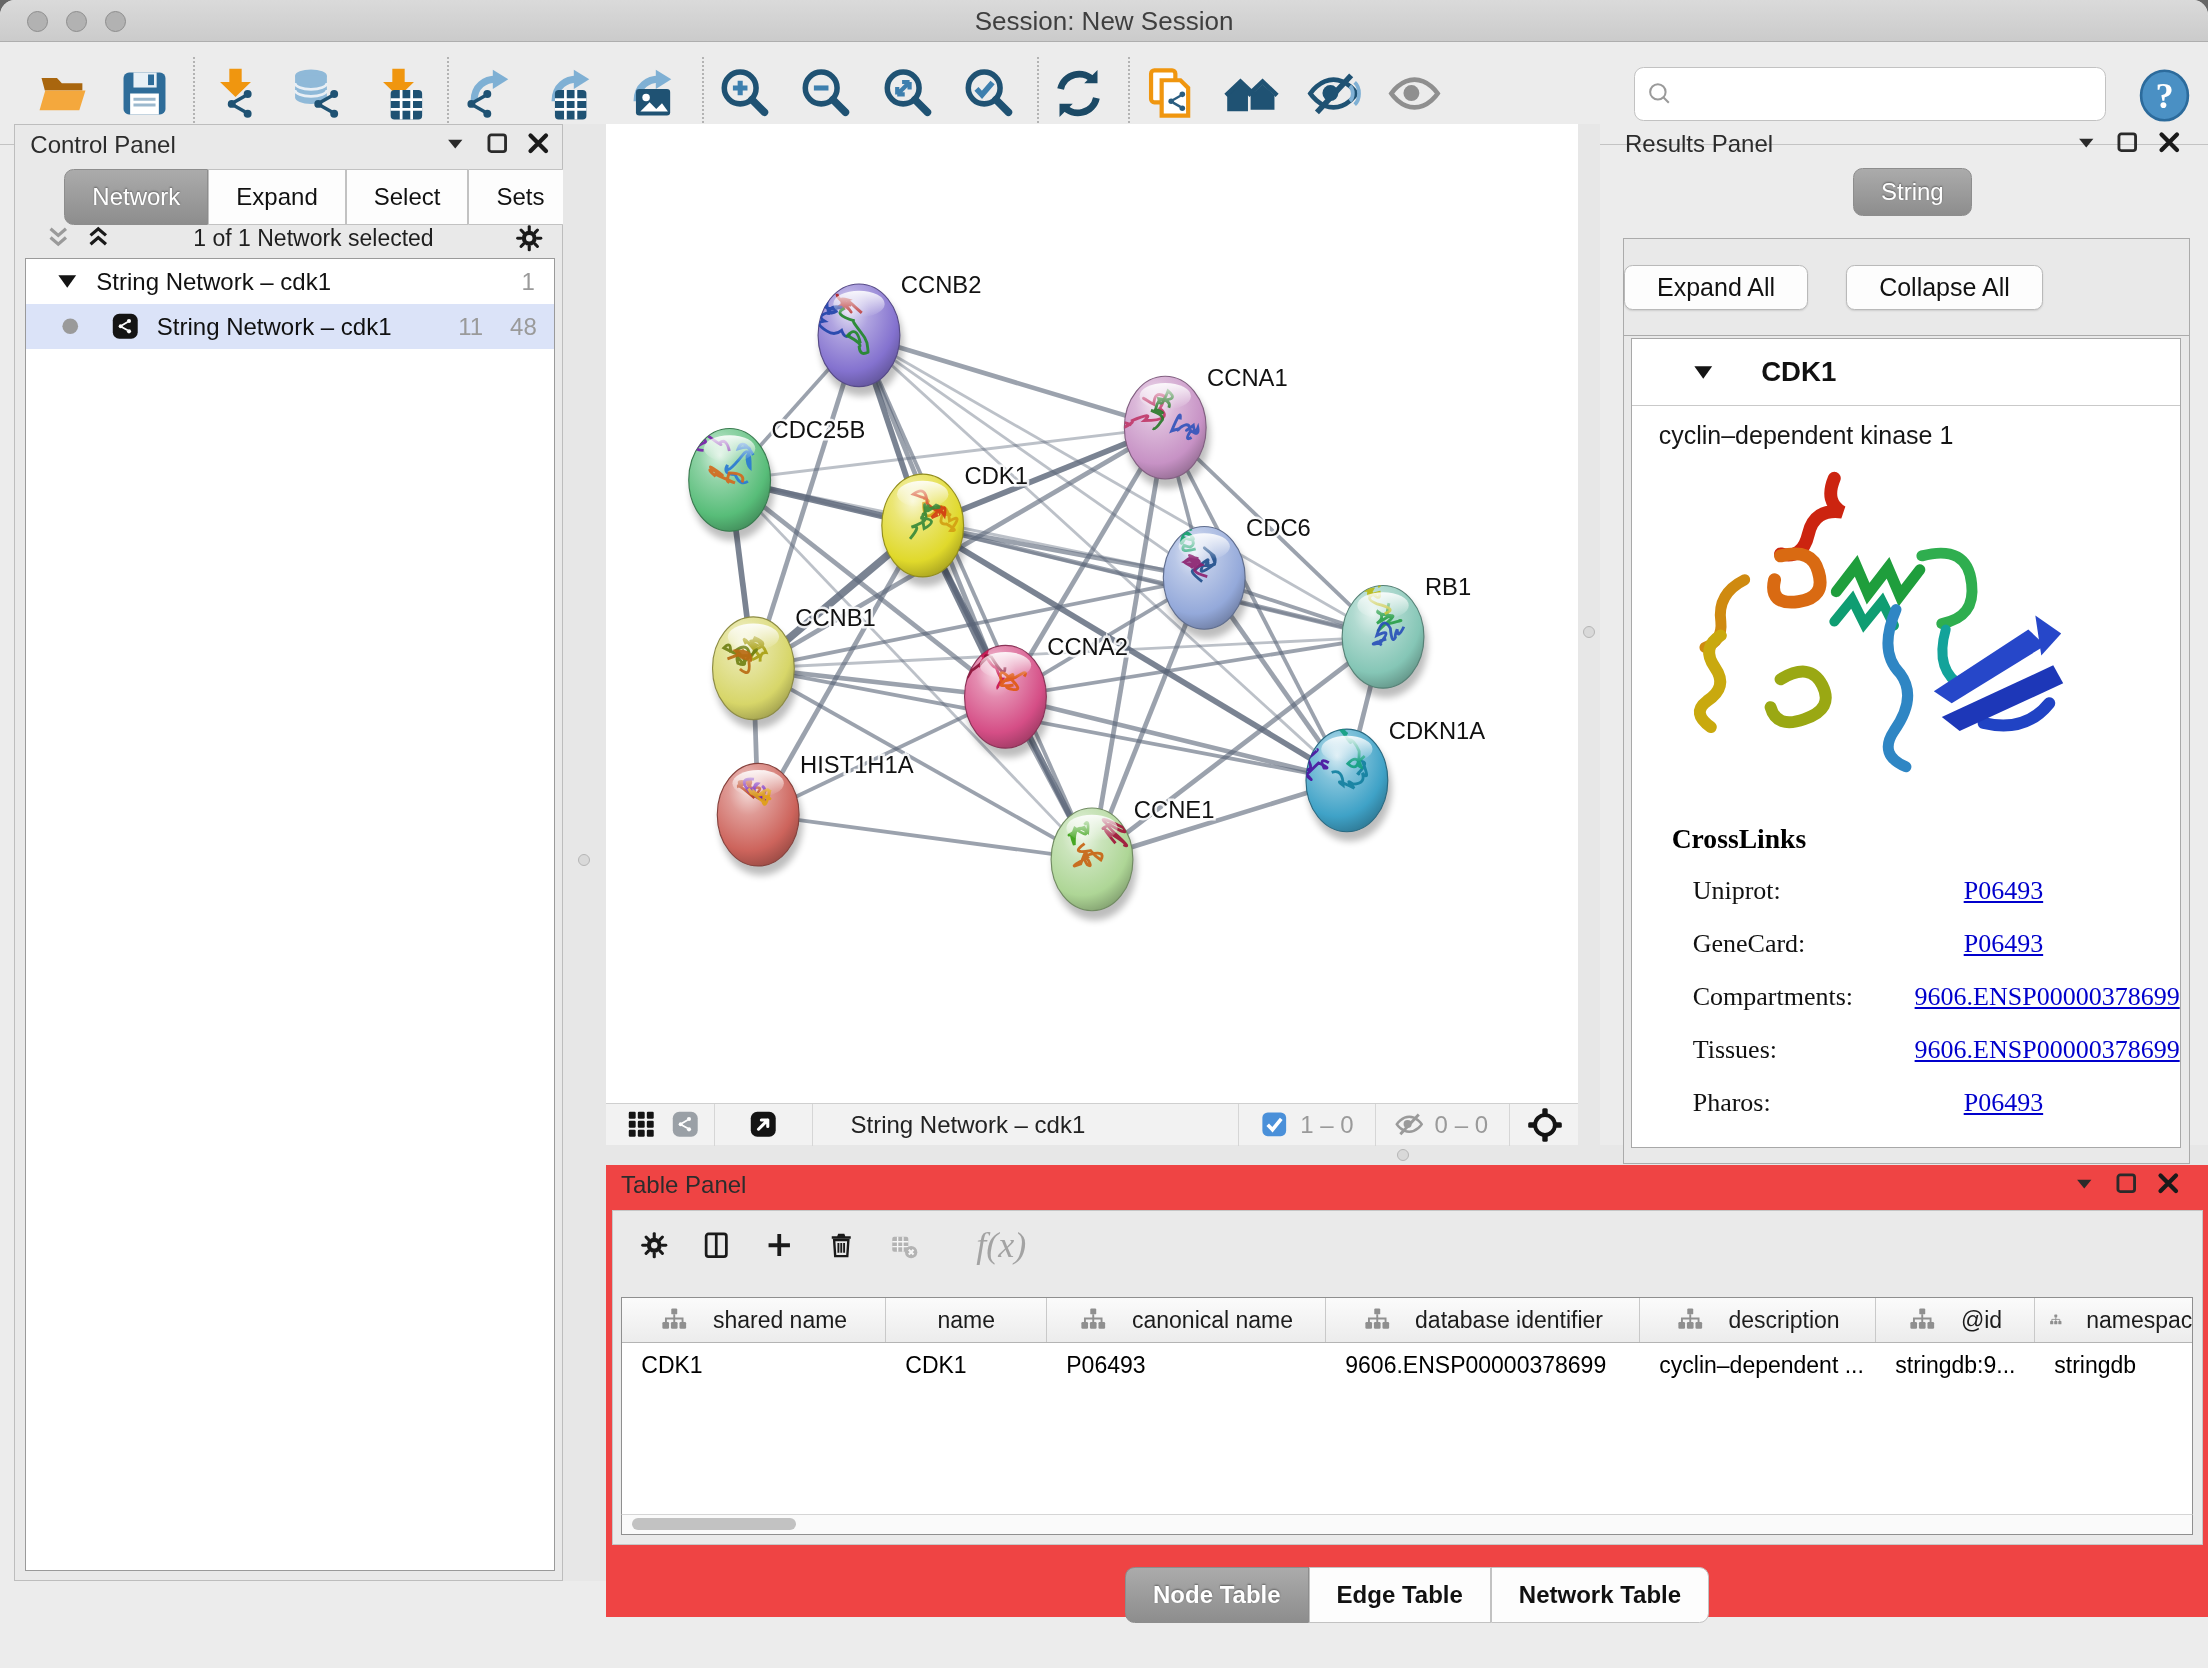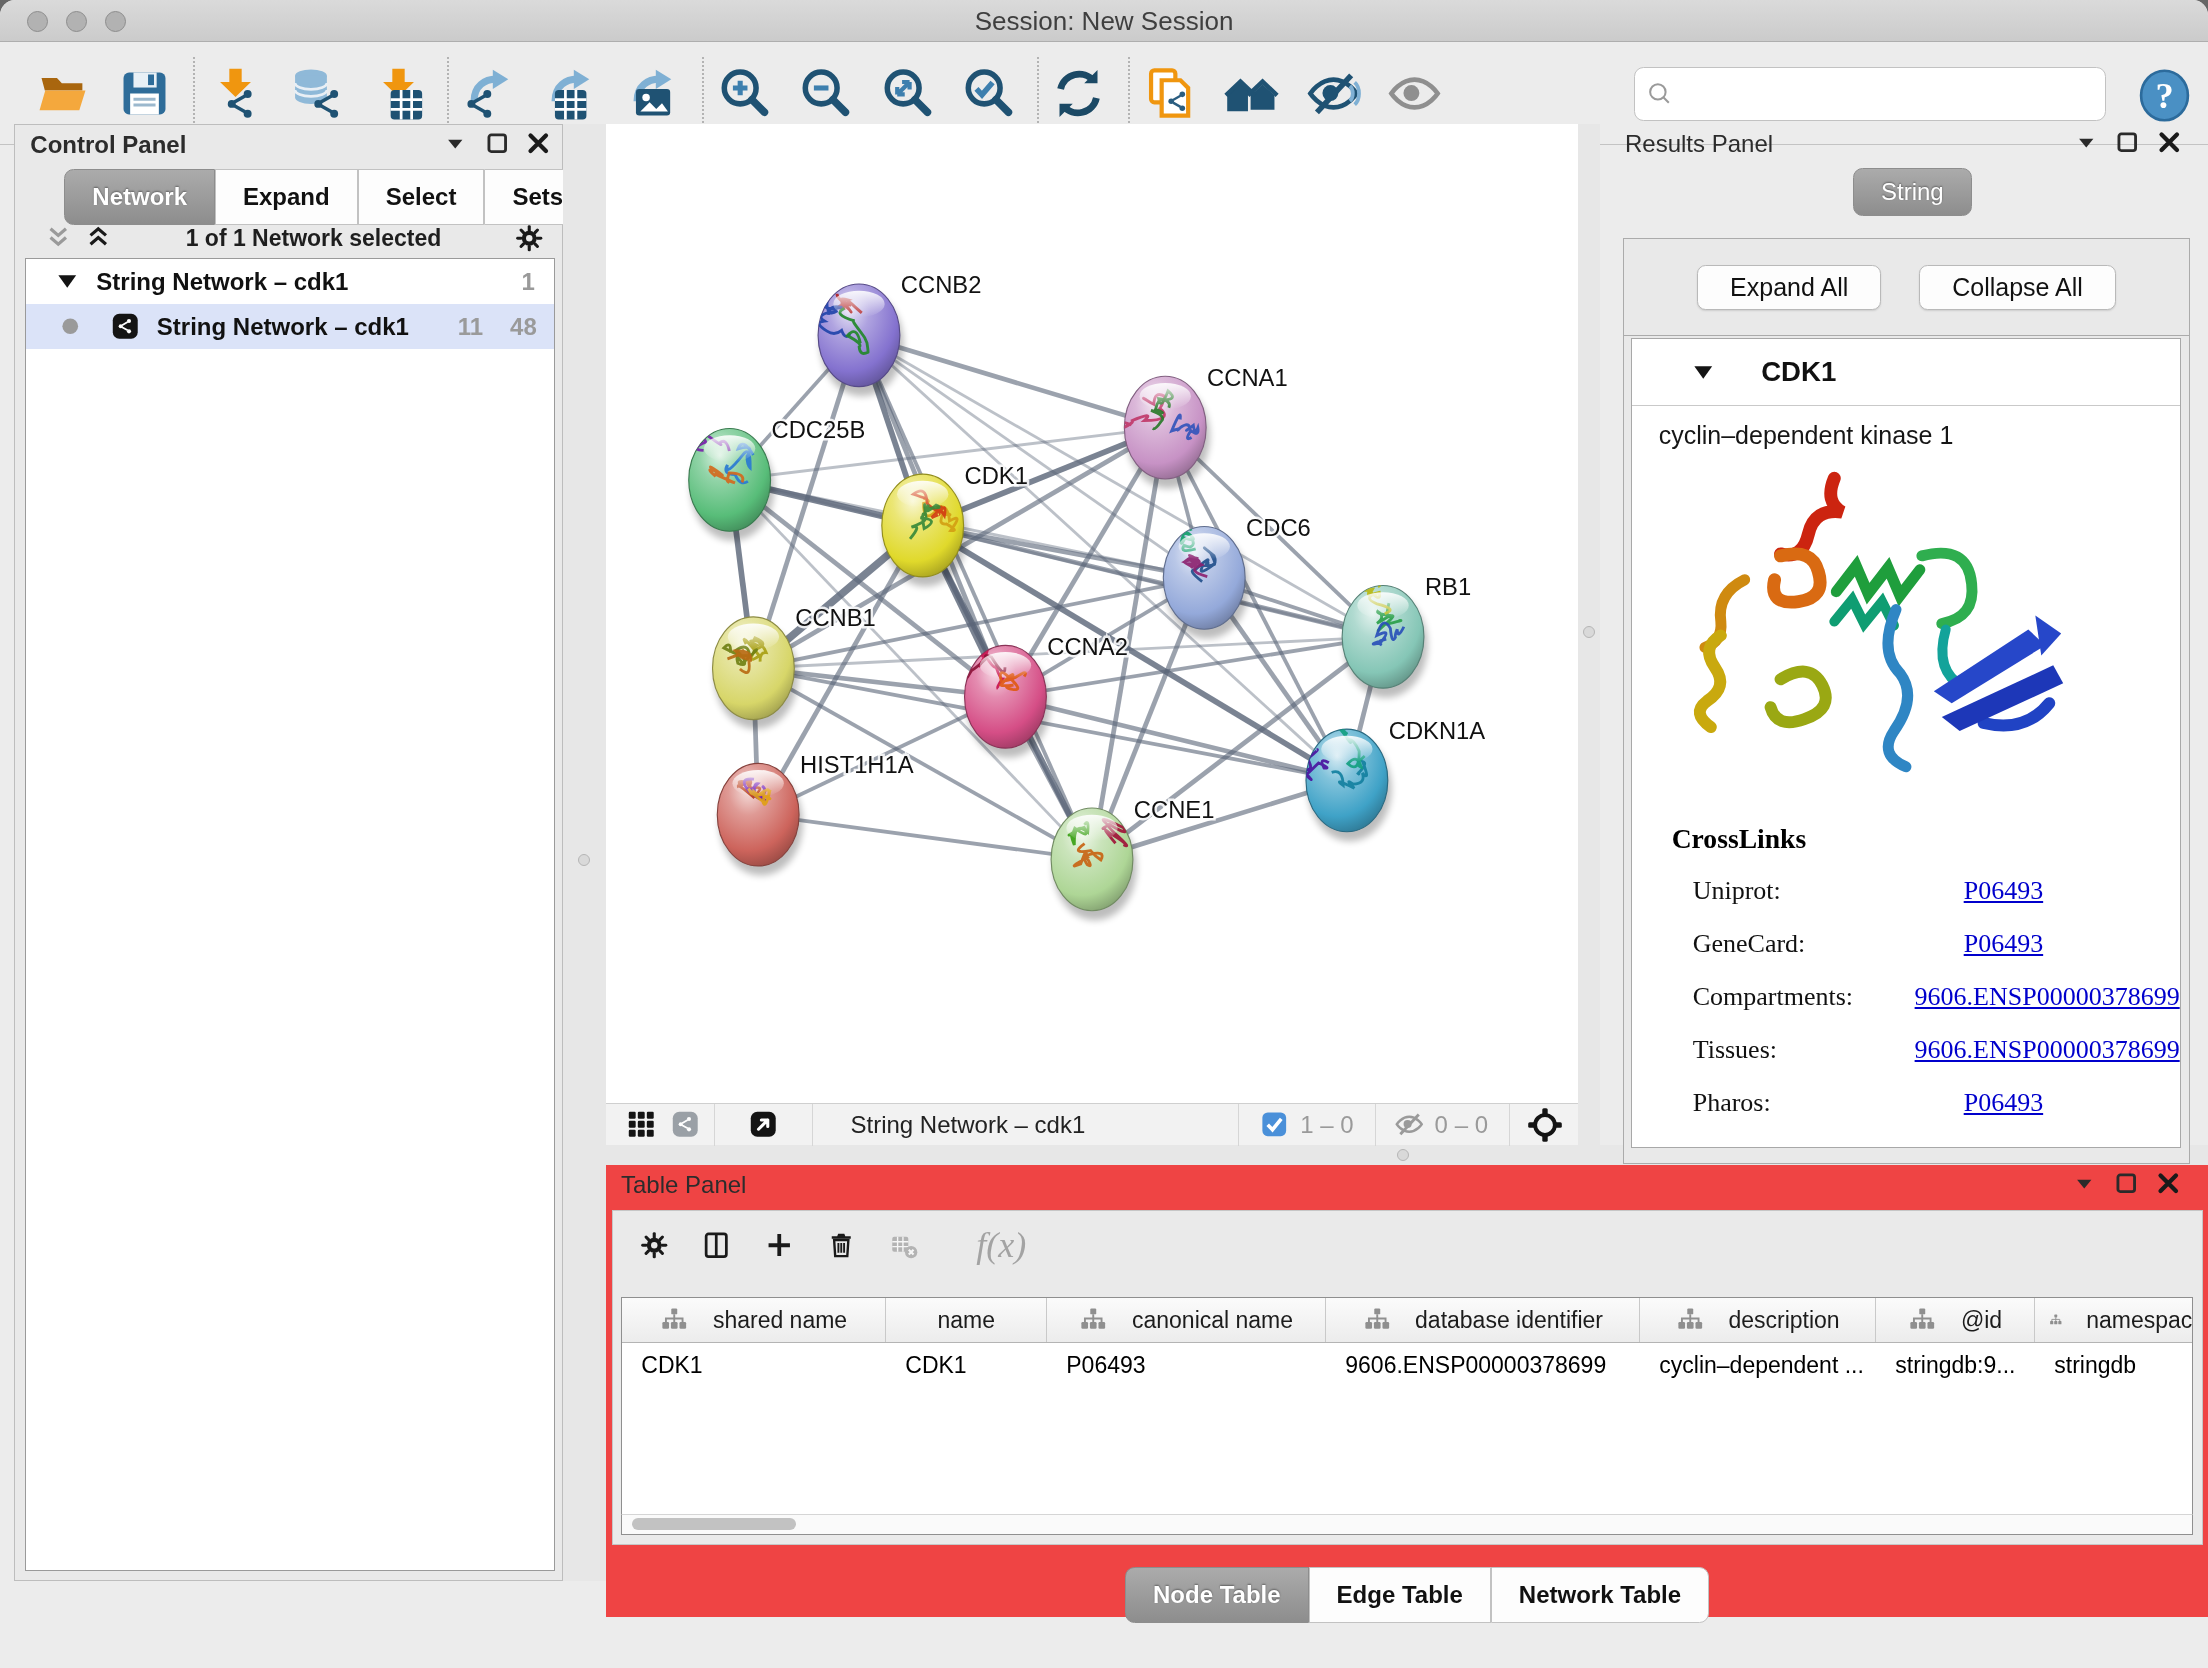--- a/index.html
+++ b/index.html
@@ -37,21 +37,21 @@
   .panel-title { font-size:24px; color:#2c2c2c; }
   .pt-icons { position:absolute; display:flex; gap:13.3px; align-items:center; }
   .pt-icons svg { width:28.5px; height:28.5px; }
   .seg-tab { height:56px; padding:0 27px; background:#fdfdfd; border:1px solid #c2c2c2;
     display:flex; align-items:center; font-size:24px; color:#111; }
   .seg-tab.sel { background:linear-gradient(#ababab,#8d8d8d); color:#fff;
     text-shadow:0 -1px 1.9px rgba(0,0,0,.4); border-color:#8d8d8d; }
 
   
   .control-panel { position:absolute; left:14.3px; top:124px; width:549px; height:1457px;
-    background:#e9e9e9; border:1px solid #bdbdbd;font-weight:bold; }
+    background:#e9e9e9; border:1px solid #bdbdbd; }
   .cp-tabs { position:absolute; left:49px; top:44px; display:flex; }
   .cp-status { position:absolute; left:0; top:93px; width:100%; height:40px;
     display:flex; align-items:center; }
   .cp-status svg { width:32px; height:32px; }
   .tree { position:absolute; left:9.5px; top:133px; width:530px; height:1313px;
     background:#fff; border:1.4px solid #9a9a9a; }
   .tree-row { height:45px; display:flex; align-items:center; font-size:24px; color:#111; }
   .tree-row.sel { background:#dbe3f8; }
   .tree-row svg { width:28.5px; height:28.5px; }
   .tcount { color:#9a9a9a; }
@@ -767,21 +767,21 @@
         </span>
       <span style="display: inline-flex; width: 28.5px; height: 28.5px;">
           <svg viewBox="0 0 24 24" style="width:100%;height:100%;display:block;overflow:visible">
             <path d="M5.5 5.5l13 13M18.5 5.5l-13 13" stroke="#1a1a1a" stroke-width="3.6" stroke-linecap="round"></path>
           </svg>
         </span>
     </div>
     <div class="seg-tab sel" style="position:absolute;left:253px;top:44px;border-radius:9.5px;height:48px">String</div>
     <div class="rp-outer">
       <div style="position:absolute;left:0;top:0;width:100%;height:97px;border-bottom:1.4px solid #ababab;
-                  display:flex;align-items:center;justify-content:center;gap:38px">
+                  display:flex;align-items:center;gap:38px">
         <div class="rp-btn">Expand All</div>
         <div class="rp-btn">Collapse All</div>
       </div>
       <div class="rp-entry">
         <div class="rp-ehead">
           <span style="margin: 0px 44px 0px 57px; display: inline-flex; width: 28.5px; height: 28.5px;">
               <svg viewBox="0 0 24 24" style="width:100%;height:100%;display:block;overflow:visible">
                 <path d="M4.5 7h15L12 17.5z" fill="#141414"></path>
               </svg>
             </span>

